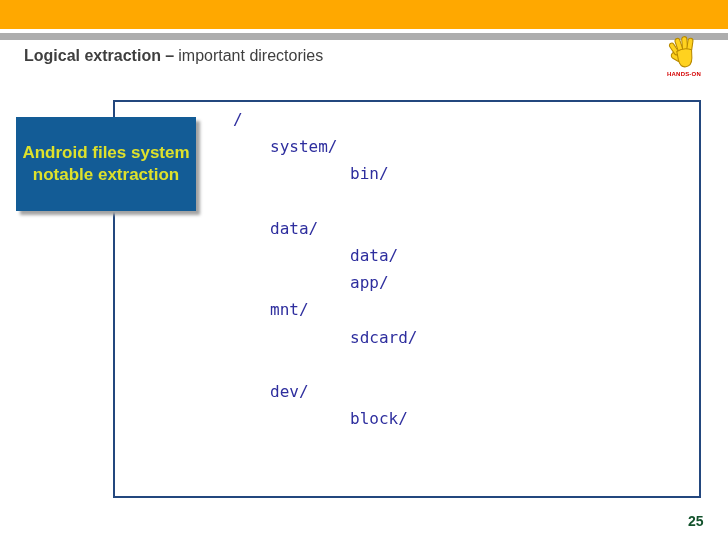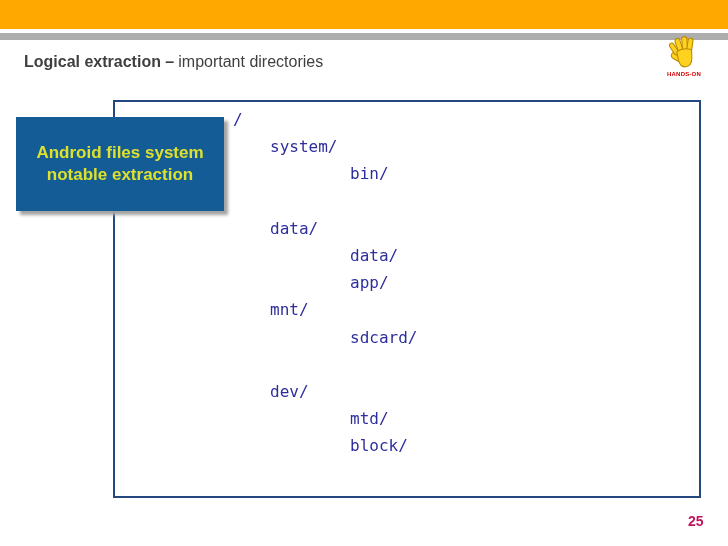--- a/index.html
+++ b/index.html
@@ -17,21 +17,21 @@
     position: absolute; left: 0; top: 0; width: 728px; height: 29px;
     background: var(--top-bar, #FFA800);
   }
   .gray-bar {
     position: absolute; left: 0; top: 33px; width: 728px; height: 7px;
     background: var(--gray-bar, #ADADAD);
   }
 
   
   .slide-title {
-    position: absolute; left: 24px; top: 53px;
+    position: absolute; left: 24px; top: 47px;
     font-size: 16px; color: #3F3F3F; white-space: nowrap;
   }
   .title-bold { font-weight: bold; }
   .title-regular { margin-left: 4px; }
 
   
   .hands-on {
     position: absolute; left: 660px; top: 36px; width: 48px;
     text-align: center;
   }
@@ -56,33 +56,33 @@
     color: var(--tree-text, #2E2E9E);
   }
   .tree-row { height: 27.2px; line-height: 27.2px; white-space: pre; }
   .indent-0 { padding-left: 118px; }
   .indent-1 { padding-left: 155px; }
   .indent-2 { padding-left: 235px; }
   .gap-before { margin-top: 27.2px; }
 
   
   .callout {
-    position: absolute; left: 16px; top: 117px; width: 208px; height: 94px;
+    position: absolute; left: 16px; top: 117px; width: 180px; height: 94px;
     background: var(--callout-bg, #135C96);
     box-shadow: 4px 4px 3px #A3A3A3;
     display: flex; flex-direction: column; align-items: center; justify-content: center;
     text-align: center;
     font-weight: bold; font-size: 17px; line-height: 22px;
     color: var(--callout-text, #DEE12B);
   }
 
   
   .page-number {
     position: absolute; left: 688px; top: 513px;
-    font-size: 14px; font-weight: bold; color: #be185d;
+    font-size: 14px; font-weight: bold; color: #14532d;
   }
 </style>
 </head>
 <body>
 
 <div class="slide">
 
   <div class="top-bar"></div>
   <div class="gray-bar"></div>
 
@@ -108,21 +108,20 @@
     <div class="tree">
       <div class="tree-row indent-0">/</div>
       <div class="tree-row indent-1">system/</div>
       <div class="tree-row indent-2">bin/</div>
       <div class="tree-row indent-1 gap-before">data/</div>
       <div class="tree-row indent-2">data/</div>
       <div class="tree-row indent-2">app/</div>
       <div class="tree-row indent-1">mnt/</div>
       <div class="tree-row indent-2">sdcard/</div>
       <div class="tree-row indent-1 gap-before">dev/</div>
-      <div class="tree-row indent-2">mtd/</div>
       <div class="tree-row indent-2">block/</div>
     </div>
   </div>
 
   <div class="callout">
     <div>Android files system</div>
     <div>notable extraction</div>
   </div>
 
   <div class="page-number">25</div>

